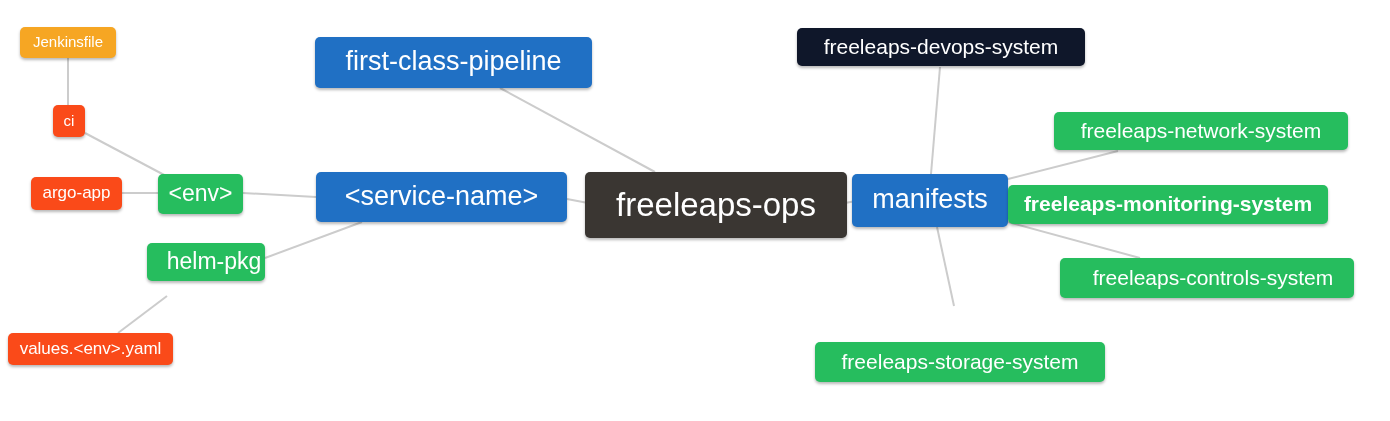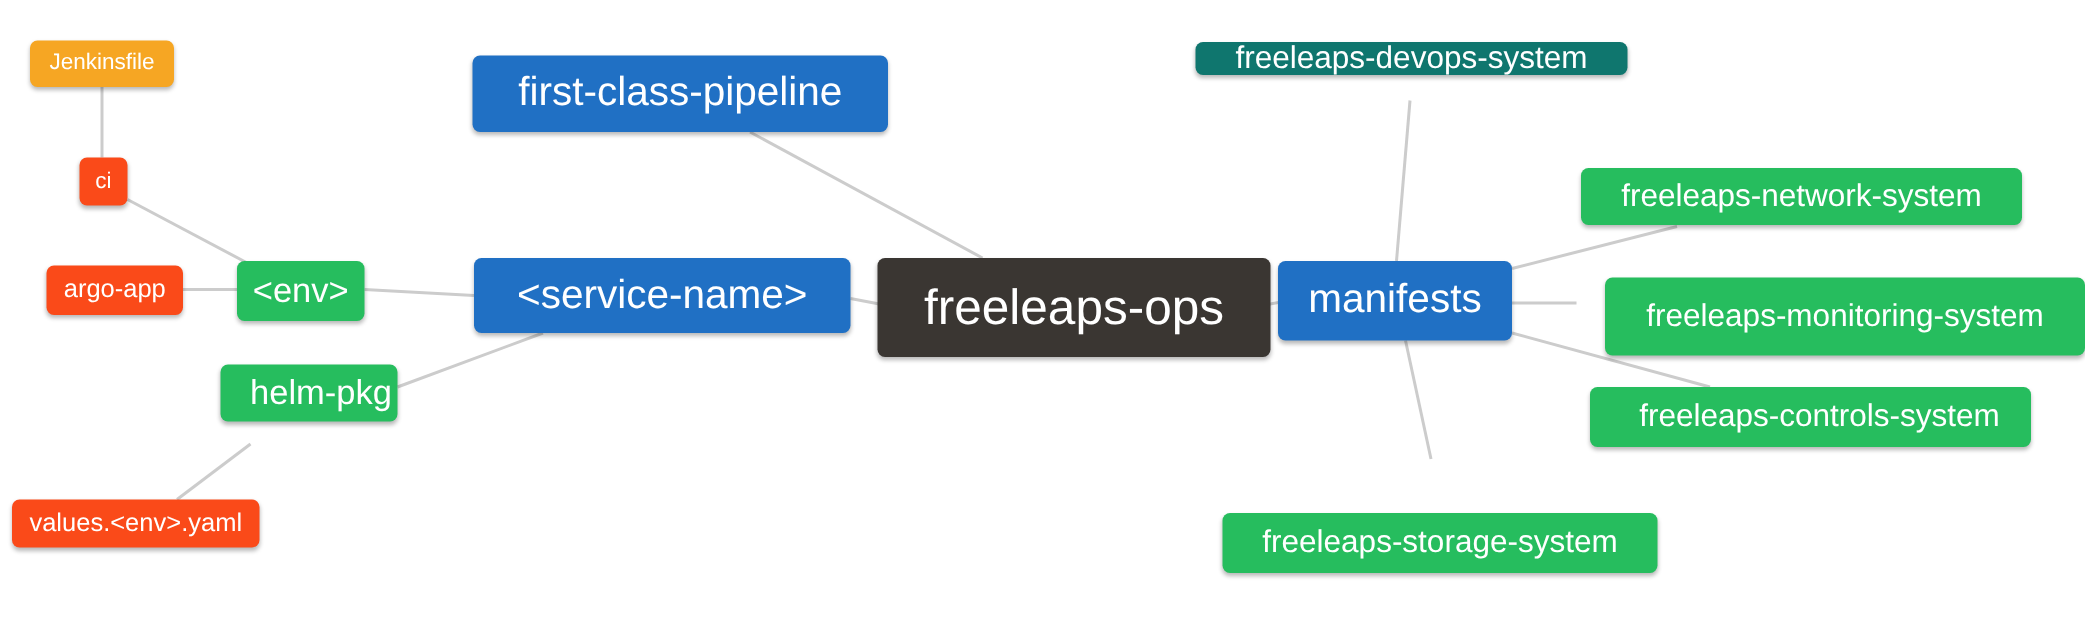--- a/index.html
+++ b/index.html
@@ -63,18 +63,18 @@
 <div class="node" style="left: 20px; top: 27px; width: 96px; height: 31px; font-size: 15px; background: rgb(246, 166, 35); color: rgb(255, 255, 255);">Jenkinsfile</div>
     <div class="node" style="left: 53px; top: 105px; width: 32px; height: 32px; font-size: 15px; background: rgb(250, 74, 25); color: rgb(255, 255, 255);">ci</div>
     <div class="node" style="left: 31px; top: 177px; width: 91px; height: 33px; font-size: 17px; background: rgb(250, 74, 25); color: rgb(255, 255, 255); text-align: right;">argo-app</div>
     <div class="node" style="left: 158px; top: 174px; width: 85px; height: 40px; font-size: 23px; background: rgb(38, 189, 94); color: rgb(255, 255, 255);">&lt;env&gt;</div>
     <div class="node" style="left: 147px; top: 243px; width: 118px; height: 38px; font-size: 23px; background: rgb(38, 189, 94); color: rgb(255, 255, 255); padding-left: 16px;">helm-pkg</div>
     <div class="node" style="left: 8px; top: 333px; width: 165px; height: 32px; font-size: 17px; background: rgb(250, 74, 25); color: rgb(255, 255, 255);">values.&lt;env&gt;.yaml</div>
     <div class="node" style="left: 315px; top: 37px; width: 277px; height: 51px; font-size: 27px; background: rgb(32, 112, 196); color: rgb(255, 255, 255);">first-class-pipeline</div>
     <div class="node" style="left: 316px; top: 172px; width: 251px; height: 50px; font-size: 27px; background: rgb(32, 112, 196); color: rgb(255, 255, 255);">&lt;service-name&gt;</div>
     <div class="node" style="left: 585px; top: 172px; width: 262px; height: 66px; font-size: 33px; background: rgb(58, 54, 50); color: rgb(255, 255, 255);">freeleaps-ops</div>
     <div class="node" style="left: 852px; top: 174px; width: 156px; height: 53px; font-size: 27px; background: rgb(32, 112, 196); color: rgb(255, 255, 255);">manifests</div>
-    <div class="node" style="left: 797px; top: 28px; width: 288px; height: 22px; font-size: 21px; background: #0f766e; color: rgb(255, 255, 255);">freeleaps-devops-system</div>
+    <div class="node" style="left: 797px; top: 28px; width: 288px; height: 38px; font-size: 21px; background: #0f172a; color: rgb(255, 255, 255);">freeleaps-devops-system</div>
     <div class="node" style="left: 1054px; top: 112px; width: 294px; height: 38px; font-size: 21px; background: rgb(38, 189, 94); color: rgb(255, 255, 255);">freeleaps-network-system</div>
-    <div class="node" style="left: 1070px; top: 185px; width: 320px; height: 52px; font-size: 21px; background: rgb(38, 189, 94); color: rgb(255, 255, 255);">freeleaps-monitoring-system</div>
+    <div class="node" style="left: 1008px; top: 185px; width: 320px; height: 39px; font-size: 21px; background: rgb(38, 189, 94); color: rgb(255, 255, 255); font-weight: bold;">freeleaps-monitoring-system</div>
     <div class="node" style="left: 1060px; top: 258px; width: 294px; height: 40px; font-size: 21px; background: rgb(38, 189, 94); color: rgb(255, 255, 255); padding-left: 12px;">freeleaps-controls-system</div>
     <div class="node" style="left: 815px; top: 306px; width: 290px; height: 40px; font-size: 21px; background: rgb(38, 189, 94); color: rgb(255, 255, 255); margin-top: 36px;">freeleaps-storage-system</div>
   </div>
 
 </body></html>

